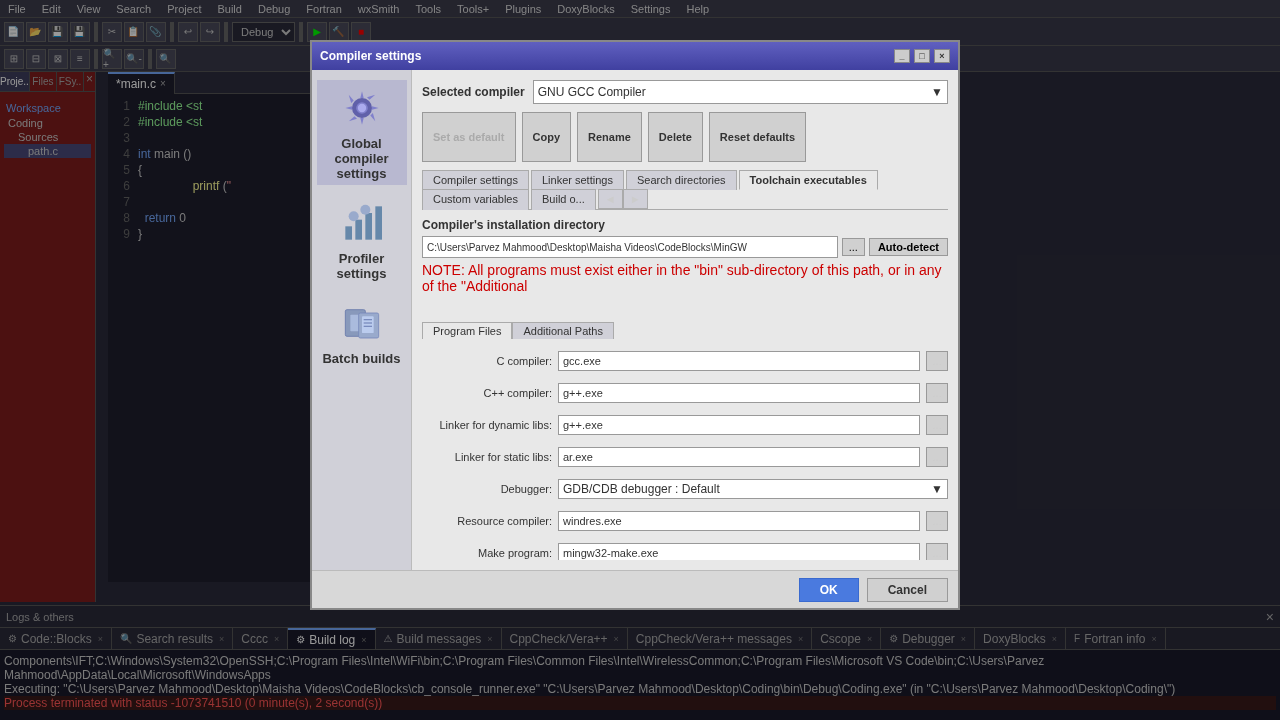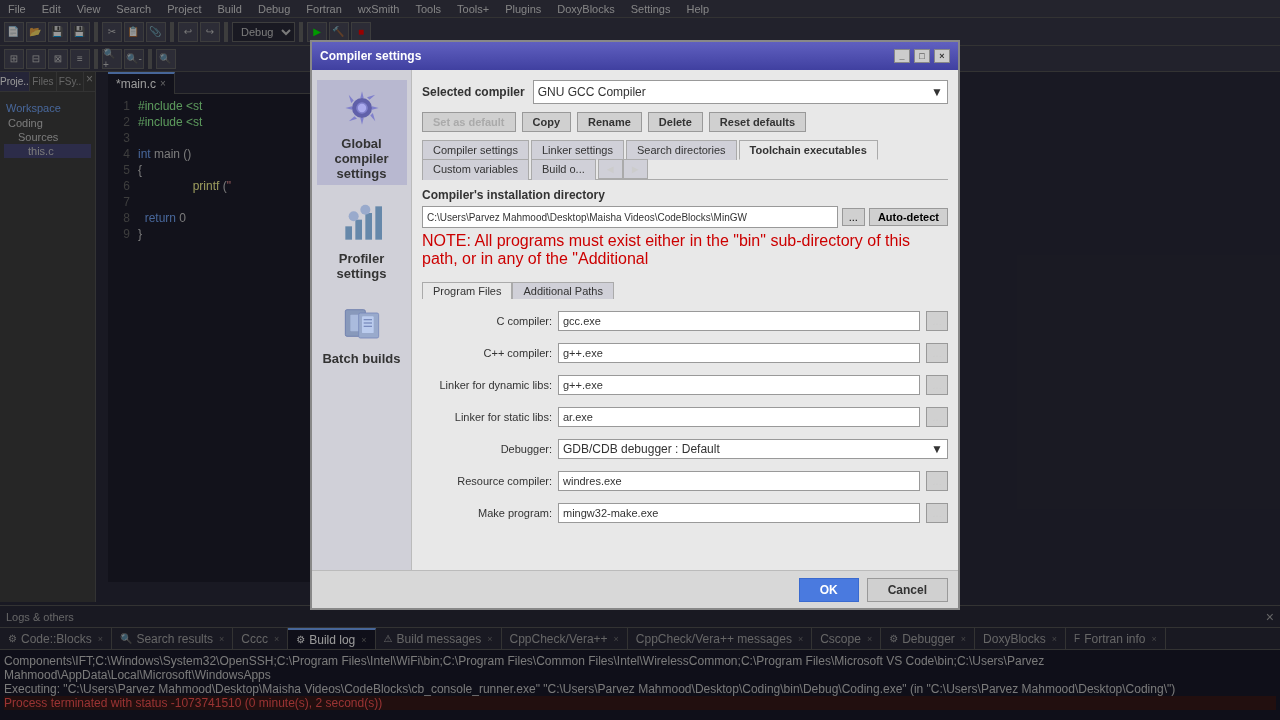--- a/index.html
+++ b/index.html
@@ -36,21 +36,21 @@
 
     
     .toolbar2 {
       position: absolute; top: 46px; left: 0; width: 1280px; height: 26px;
       background: #3a3a4a; border-bottom: 1px solid #555; display: flex; align-items: center; padding: 2px 4px; gap: 2px;
     }
 
     
     .left-panel {
       position: absolute; top: 72px; left: 0; width: 96px; height: 530px;
-      background: #404040; border-right: 1px solid #555;
+      background: #7f1d1d; border-right: 1px solid #555;
     }
     .left-panel-tabs {
       display: flex; height: 20px; border-bottom: 1px solid #555;
     }
     .left-panel-tab {
       flex: 1; text-align: center; line-height: 20px; font-size: 10px; color: #aaa; cursor: pointer;
       border-right: 1px solid #555;
     }
     .left-panel-tab.active { background: #3e3e5e; color: #fff; }
     .left-panel-content { padding: 4px; }
@@ -134,21 +134,21 @@
     .compiler-select-label { font-size: 12px; color: #333; font-weight: bold; }
     .compiler-dropdown {
       flex: 1; height: 24px; background: white; border: 1px solid #999; color: #333;
       font-size: 12px; padding: 0 4px; display: flex; align-items: center; justify-content: space-between;
       cursor: pointer;
     }
 
     
     .action-btns { display: flex; gap: 6px; margin-bottom: 8px; }
     .action-btn {
-      padding: 3px 10px; background: #d0d0d0; border: 1px solid #999; cursor: pointer;
+      padding: 18px 10px; background: #d0d0d0; border: 1px solid #999; cursor: pointer;
       font-size: 11px; color: #333; font-weight: bold;
     }
     .action-btn.disabled { color: #aaa; cursor: default; }
 
     
     .settings-tabs {
       display: flex; border-bottom: 1px solid #aaa; margin-bottom: 8px; flex-wrap: wrap;
     }
     .settings-tab {
       padding: 3px 10px; background: #d0d0d8; border: 1px solid #aaa; border-bottom: none;
@@ -173,21 +173,21 @@
       font-size: 10px; padding: 0 4px;
     }
     .browse-btn {
       padding: 2px 6px; background: #d0d0d0; border: 1px solid #999; cursor: pointer;
       font-size: 11px; white-space: nowrap;
     }
     .auto-detect-btn {
       padding: 2px 8px; background: #d0d0d0; border: 1px solid #999; cursor: pointer;
       font-size: 11px; font-weight: bold;
     }
-    .note-text { font-size: 16px; color: #c00; margin-bottom: 6px; }
+    .note-text { font-size: 14px; color: #c00; margin-bottom: 20px; }
 
     
     .program-tabs { display: flex; margin-bottom: 4px; }
     .program-tab {
       padding: 2px 10px; background: #d0d0d8; border: 1px solid #aaa; border-bottom: none;
       cursor: pointer; font-size: 11px; color: #333;
     }
     .program-tab.active { background: #e8e8e8; }
 
     
@@ -311,21 +311,21 @@
     <div class="left-panel-tab active">Proje..</div>
     <div class="left-panel-tab">Files</div>
     <div class="left-panel-tab">FSy..</div>
     <span class="close-x" style="font-size:12px;color:#aaa;padding:0 2px;">×</span>
   </div>
   <div class="left-panel-content">
     <div class="left-panel-section">
       <div class="left-panel-section-title">Workspace</div>
       <div class="left-panel-item">Coding</div>
       <div class="left-panel-item" style="padding-left:14px;">Sources</div>
-      <div class="left-panel-item selected" style="padding-left:24px;">this.c</div>
+      <div class="left-panel-item selected" style="padding-left:24px;">path.c</div>
     </div>
   </div>
 </div>
 
 <div class="code-editor">
   <div class="code-tab-bar">
     <div class="code-tab active">
       <span>*main.c</span>
       <span class="close-tab">×</span>
     </div>

